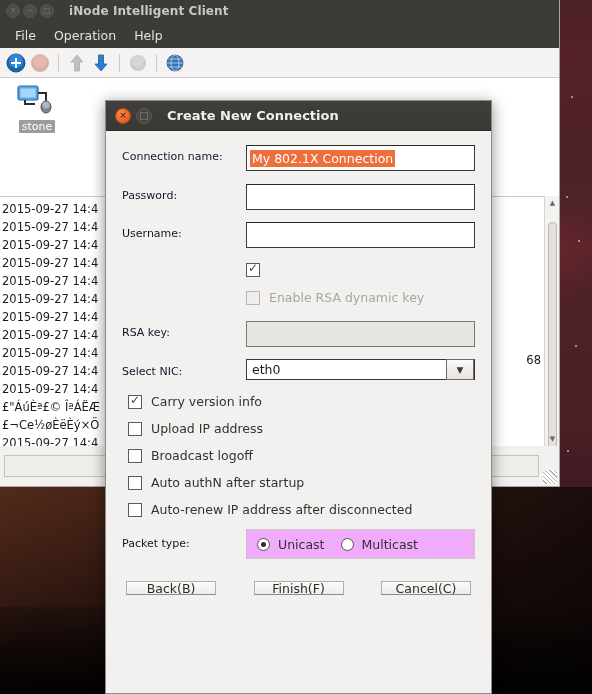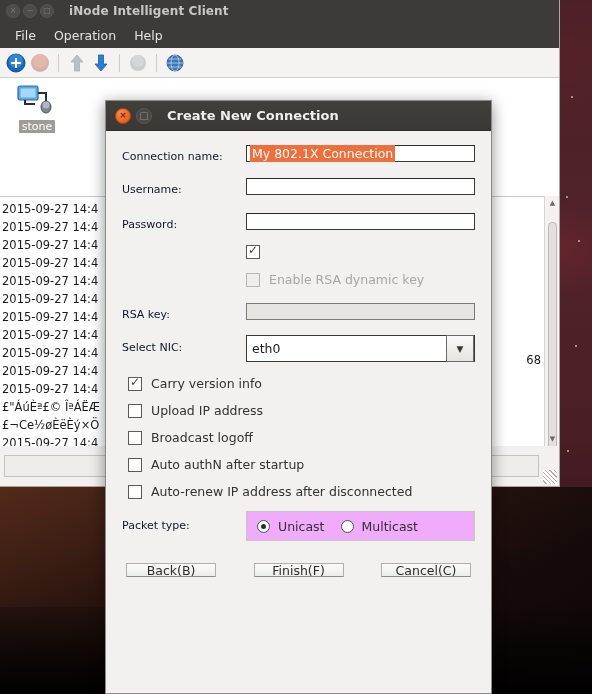--- a/index.html
+++ b/index.html
@@ -166,21 +166,21 @@
   #dlg-body {
     position: absolute; left: 0; right: 0; top: 30px; bottom: 0;
     background: #f2f1f0; padding: 14px 16px 0 16px;
   }
   .row { display: flex; align-items: flex-start; margin-bottom: 13px; }
   .row-label {
     width: 124px; flex: 0 0 124px;
     font-size: 11px; color: #0f172a; line-height: 16px; padding-top: 4px;
   }
   .field {
-    flex: 1; height: 17px;
+    flex: 1; height: 26px;
     background: #ffffff;
     border: 1px solid #3b3936;
     border-top-color: #2a2825;
     display: flex; align-items: center;
     padding: 0 3px;
     font-size: 12.5px; color: #1e1c1a;
   }
   .field.disabled { background: #e7e5e2; border-color: #7c7974; }
   .sel-text {
     background: #ef6f3c; color: #ffffff; padding: 1px 2px;
@@ -194,21 +194,21 @@
   }
   .cbox.checked::after {
     content: "✓"; position: absolute; left: 1px; top: -3px;
     font-size: 12px; color: #3f3d3a;
   }
   .cbox.dim { border-color: #b9b6b1; background: #f0eeec; }
   .check-label { font-size: 12.5px; color: #34312e; }
   .check-label.dim { color: #a9a6a1; }
 
   .combo {
-    flex: 1; height: 27px; display: flex; align-items: center;
+    flex: 1; height: 21px; display: flex; align-items: center;
     background: #ffffff; border: 1px solid #3b3936;
     padding-left: 5px; font-size: 12.5px; color: #1e1c1a;
     position: relative;
   }
   .combo-arrow {
     position: absolute; right: 0; top: -1px; bottom: -1px; width: 28px;
     background: linear-gradient(to bottom, #fbfaf9, #e6e3df);
     border: 1px solid #6d6a66;
     display: flex; align-items: center; justify-content: center;
     font-size: 9px; color: #3b3936;
@@ -378,27 +378,27 @@
 
   <div id="dlg-body">
 
     <div class="row">
       <div class="row-label">Connection name:</div>
       <div class="field">
         <span class="sel-text">My 802.1X Connection</span>
       </div>
     </div>
 
+    <div class="row" style="margin-bottom:12px;">
+      <div class="row-label">Password:</div>
+      <div class="field"></div>
+    </div>
+
     <div class="row" style="margin-bottom:15px;">
       <div class="row-label">Username:</div>
-      <div class="field"></div>
-    </div>
-
-    <div class="row" style="margin-bottom:12px;">
-      <div class="row-label">Password:</div>
       <div class="field"></div>
     </div>
 
     <div class="check-row indent">
       <div class="cbox checked"></div>
     </div>
 
     <div class="check-row indent" style="margin-bottom:16px;">
       <div class="cbox dim"></div>
       <div class="check-label dim">Enable RSA dynamic key</div>

